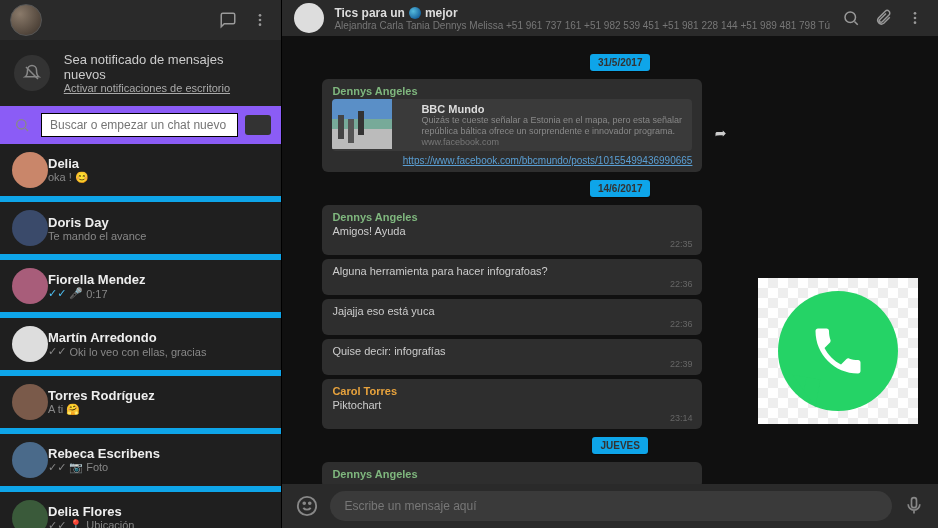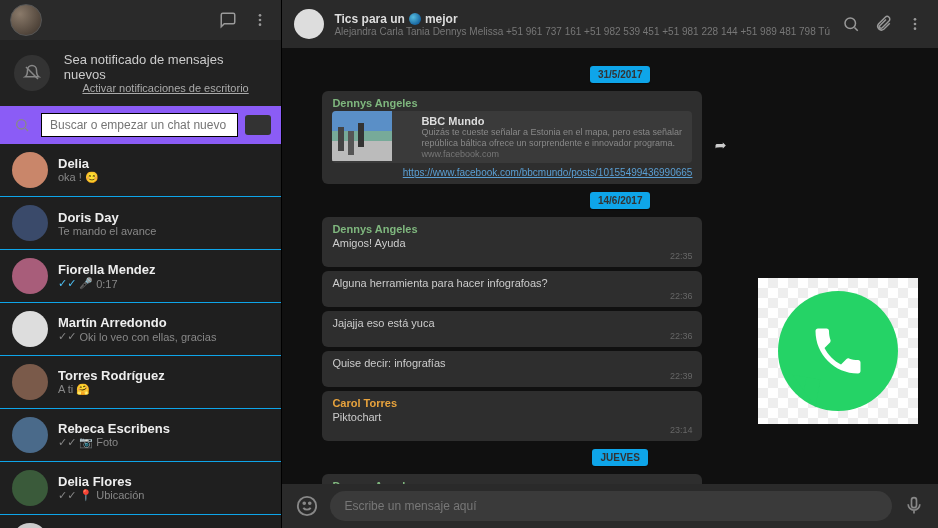--- a/index.html
+++ b/index.html
@@ -8,39 +8,39 @@
 
 .left { width: 290px; background: #1f1f1f; display: flex; flex-direction: column; border-right: 1px solid #000; }
 .left-header { height: 40px; background: #2a2a2a; display: flex; align-items: center; padding: 0 10px; gap: 10px; }
 .avatar-me { width: 32px; height: 32px; border-radius: 50%; background: radial-gradient(circle at 30% 30%, #8a7a6a, #3a3028); border: 1px solid #555; }
 .left-header .spacer { flex: 1; }
 .hdr-icon { width: 22px; height: 22px; display: flex; align-items: center; justify-content: center; color: #999; cursor: pointer; }
 
 .notif { background: #222; padding: 12px 14px; display: flex; align-items: center; gap: 14px; }
 .notif-circle { width: 36px; height: 36px; border-radius: 50%; background: #333; display: flex; align-items: center; justify-content: center; color: #888; }
 .notif-text .t1 { color: #ccc; font-size: 13px; }
-.notif-text .t2 { color: #aaa; font-size: 11px; text-decoration: underline; cursor: pointer; text-align: center; }
+.notif-text .t2 { color: #aaa; font-size: 11px; text-decoration: underline; cursor: pointer; }
 
 .search-row { background: #8b5cf6; padding: 8px 10px; display: flex; align-items: center; gap: 8px; }
 .search-icon-box { width: 24px; display: flex; justify-content: center; color: #888; }
 .search-input { flex: 1; background: #fff; border: none; height: 22px; padding: 0 8px; font-size: 12px; outline: 1px solid #000; }
 .search-after { width: 26px; height: 20px; background: #333; border-radius: 3px; }
 
 .chats { flex: 1; overflow: hidden; }
-.chat-item { display: flex; align-items: center; gap: 10px; padding: 8px 12px; border-bottom: 1px solid #0ea5e9; cursor: pointer; }
+.chat-item { display: flex; align-items: center; padding: 8px 12px; border-bottom: 6px solid #0ea5e9; cursor: pointer; }
 .chat-avatar { width: 36px; height: 36px; border-radius: 50%; background: #444; flex-shrink: 0; }
 .chat-info { flex: 1; min-width: 0; }
 .chat-name { color: #eee; font-size: 13px; font-weight: 600; }
 .chat-sub { color: #888; font-size: 11px; display: flex; align-items: center; gap: 3px; white-space: nowrap; overflow: hidden; text-overflow: ellipsis; }
 .tick { color: #4fc3f7; font-size: 11px; }
 .mic { color: #d66; }
 
 
 .right { flex: 1; display: flex; flex-direction: column; position: relative; }
-.right-header { height: 48px; background: #2a2a2a; display: flex; align-items: center; padding: 0 12px; gap: 10px; }
+.right-header { height: 36px; background: #2a2a2a; display: flex; align-items: center; padding: 0 12px; gap: 10px; }
 .group-avatar { width: 30px; height: 30px; border-radius: 50%; background: #ddd; }
 .group-info { flex: 1; min-width: 0; }
 .group-name { color: #ddd; font-size: 12px; font-weight: 600; display: flex; align-items: center; gap: 4px; }
 .globe { width: 12px; height: 12px; border-radius: 50%; background: radial-gradient(circle at 35% 35%, #5bd, #048); display: inline-block; }
 .group-members { color: #777; font-size: 10px; white-space: nowrap; overflow: hidden; text-overflow: ellipsis; }
 
 .messages { flex: 1; background: #101010; overflow: hidden; padding: 10px 20px 10px 40px; position: relative; }
 .date-chip { margin: 8px auto; width: fit-content; background: #0ea5e9; color: #333; font-size: 10px; font-weight: 600; padding: 3px 8px; border-radius: 3px; box-shadow: 0 1px 1px rgba(0,0,0,.4); }
 .msg { max-width: 380px; background: #2e2e2e; border-radius: 6px; padding: 6px 10px; margin: 4px 0; position: relative; }
 .msg.wide { max-width: 380px; }

